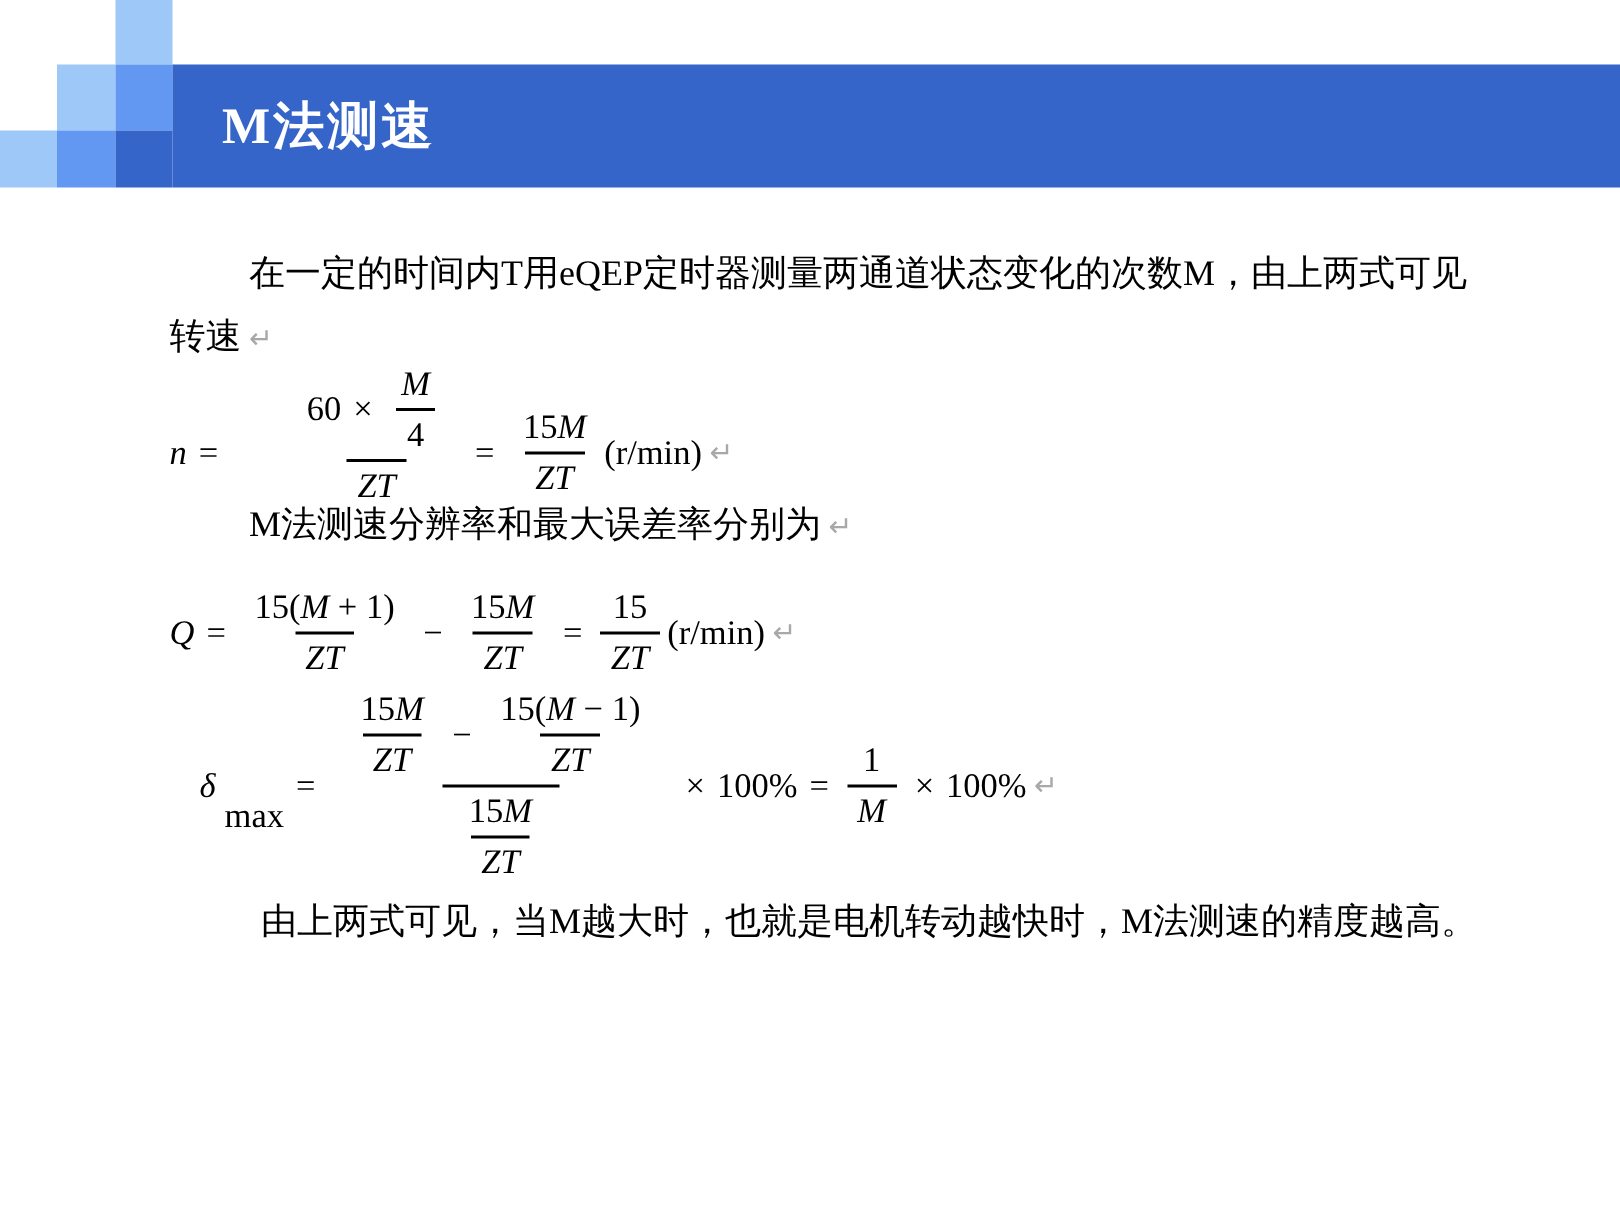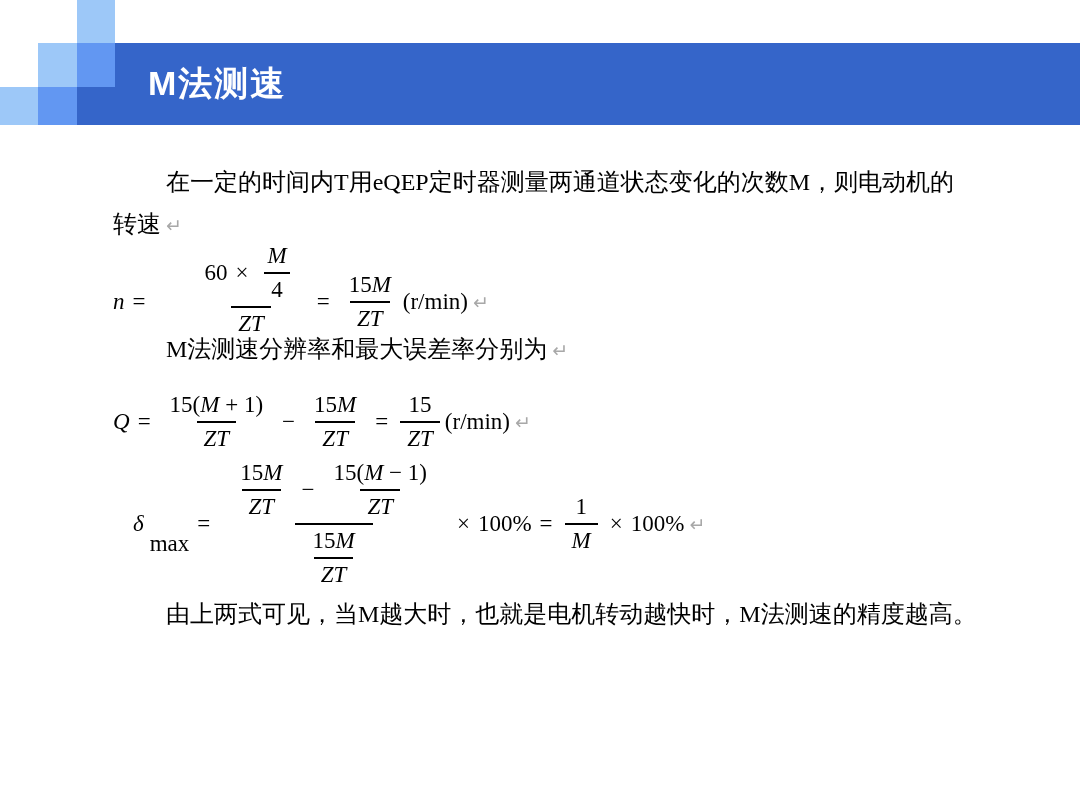--- a/index.html
+++ b/index.html
@@ -6,21 +6,21 @@
   .page{position:relative;width:1080px;height:810px;background:#ffffff;overflow:hidden;
         font-family:"Liberation Serif","DejaVu Serif",serif;color:#000;}
   
   .sq{position:absolute;}
   .sq.light{background:var(--square_light);}
   .sq.medium{background:var(--square_medium);}
   .sq.dark{background:var(--header_blue);}
   
   .titlebar{position:absolute;left:115px;top:43px;width:965px;height:82px;
             background:var(--header_blue);display:flex;align-items:center;}
-  .title{color:#ffffff;font-family:Liberation Sans, sans-serif;
+  .title{color:#ffffff;font-family:Liberation Serif, serif;
          font-weight:bold;font-size:34px;margin-left:33px;letter-spacing:2px;}
   
   .text{position:absolute;font-size:24px;white-space:nowrap;color:#000;}
   .mark{color:#a8a8a8;font-size:19px;margin-left:5px;
         font-family:"DejaVu Sans",sans-serif;font-style:normal;}
   
   .formula{position:absolute;display:flex;align-items:center;font-size:23px;
            white-space:nowrap;color:#000;}
   .it{font-style:italic;}
   .op{margin:0 8px;}
@@ -42,21 +42,21 @@
   <div class="sq medium" style="left:77px;top:43px;width:38px;height:44px;"></div>
   <div class="sq light" style="left:0;top:87px;width:38px;height:38px;"></div>
   <div class="sq medium" style="left:38px;top:87px;width:39px;height:38px;"></div>
   <div class="sq dark" style="left:77px;top:87px;width:38px;height:38px;"></div>
 
   <div class="titlebar">
     <span class="title">M法测速</span>
   </div>
 
   <div class="text" style="left:166px;top:166px;">
-    <span>在一定的时间内T用eQEP定时器测量两通道状态变化的次数M，则电动机的</span>
+    <span>在一定的时间内T用eQEP定时器测量两通道状态变化的次数M，由上两式可见</span>
   </div>
   <div class="text" style="left:113px;top:208px;">
     <span>转速</span><span class="mark">↵</span>
   </div>
 
   <div class="formula" style="left:113px;top:255px;">
     <span class="it">n</span>
     <span class="op">=</span>
     <span class="frac shift-up">
       <span class="num">
@@ -151,17 +151,17 @@
     <span class="op">=</span>
     <span class="frac">
       <span class="num">1</span>
       <span class="den it">M</span>
     </span>
     <span class="op">×</span>
     <span>100%</span>
     <span class="mark">↵</span>
   </div>
 
-  <div class="text" style="left:166px;top:598px;">
+  <div class="text" style="left:174px;top:598px;">
     <span>由上两式可见，当M越大时，也就是电机转动越快时，M法测速的精度越高。</span>
   </div>
 
 </div>
 
 </body></html>

